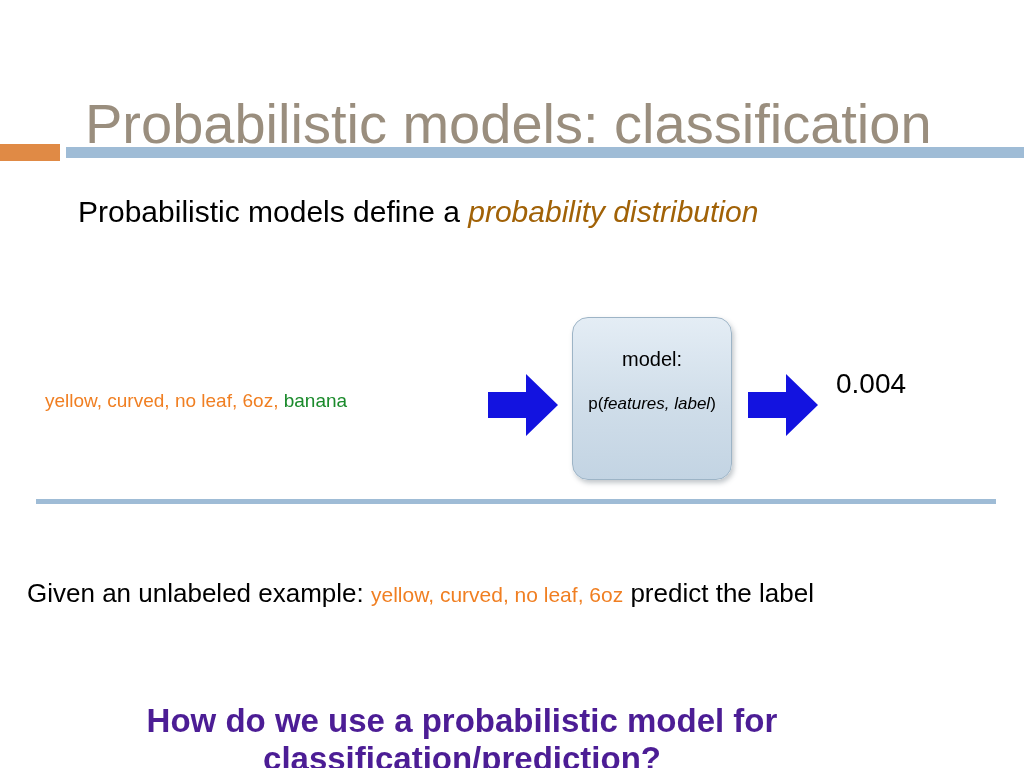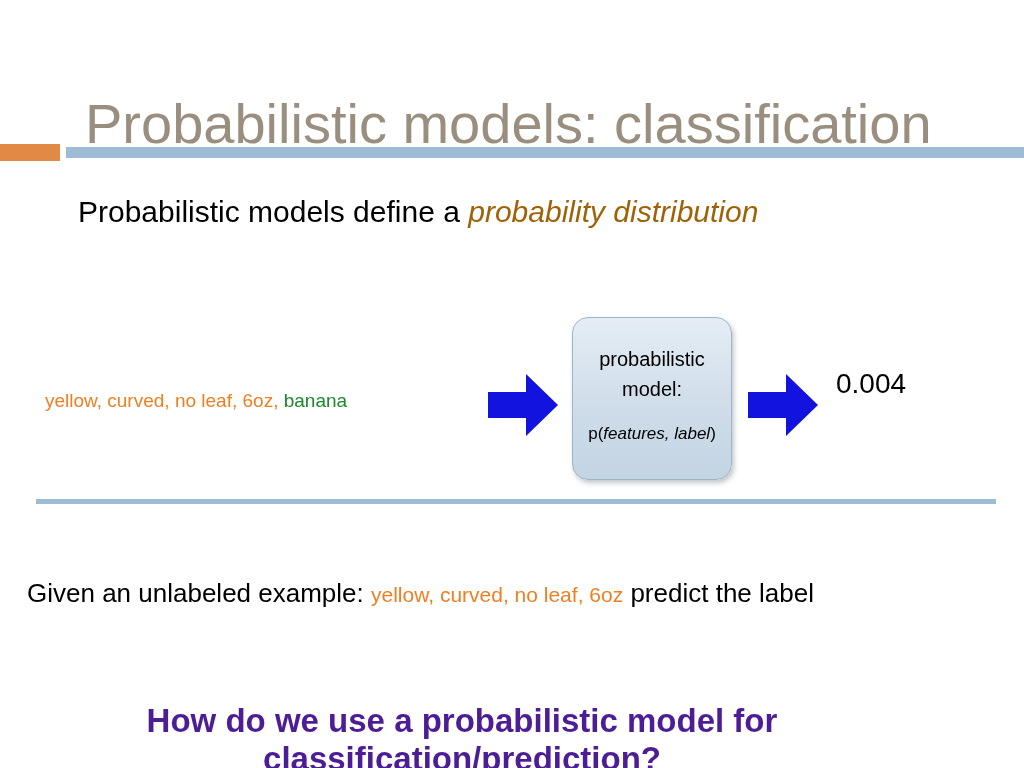--- a/index.html
+++ b/index.html
@@ -170,21 +170,20 @@
   <span>yellow, curved, no leaf, 6oz, </span><span class="lbl-green">banana</span>
 </div>
 
 <div class="arrow arrow-1">
   <svg width="70" height="66" viewBox="0 0 70 66" xmlns="http://www.w3.org/2000/svg">
     <polygon points="0,20 38,20 38,2 70,33 38,64 38,46 0,46" fill="#1313e0"></polygon>
   </svg>
 </div>
 
 <div class="model-box">
-  <div class="mb-line">probabilistic</div>
   <div class="mb-line">model:</div>
   <div class="mb-formula"><span>p(</span><i>features, label</i><span>)</span></div>
 </div>
 
 <div class="arrow arrow-2">
   <svg width="70" height="66" viewBox="0 0 70 66" xmlns="http://www.w3.org/2000/svg">
     <polygon points="0,20 38,20 38,2 70,33 38,64 38,46 0,46" fill="#1313e0"></polygon>
   </svg>
 </div>
 

